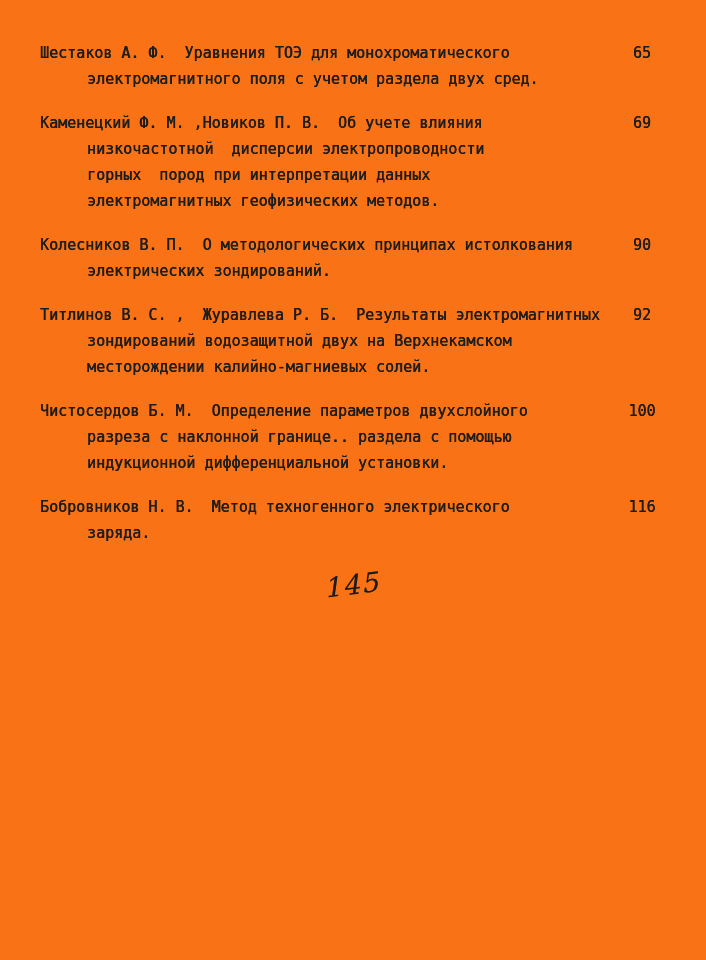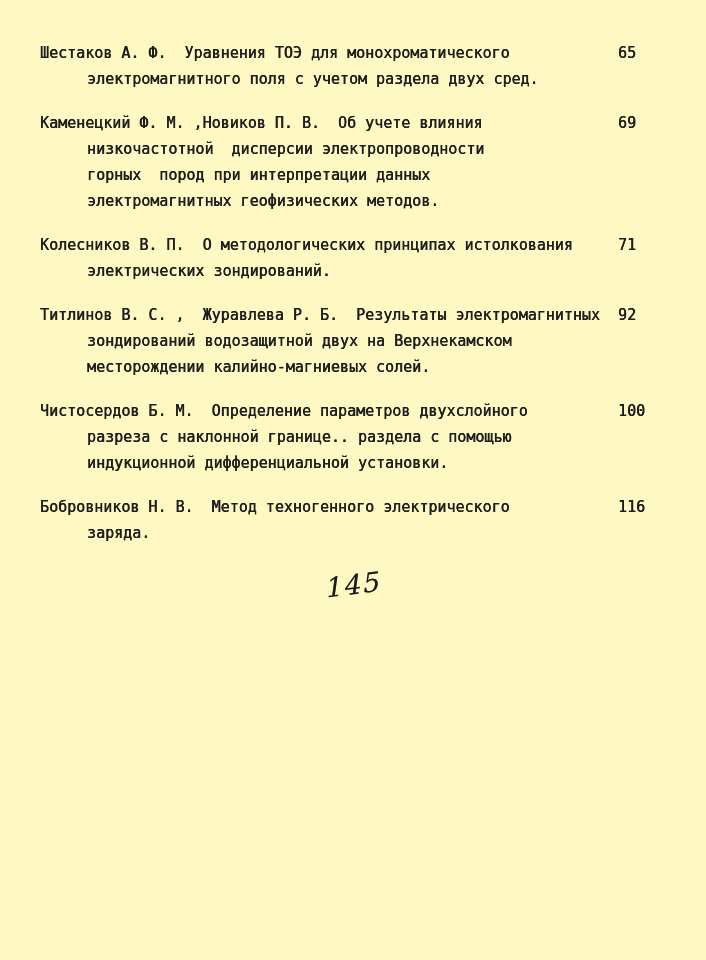--- a/index.html
+++ b/index.html
@@ -5,21 +5,21 @@
   html, body {
     margin: 0;
     padding: 0;
     background: #ffffff;
   }
   .page {
     position: relative;
     width: 706px;
     height: 960px;
     box-sizing: border-box;
-    background: #fef9c3;
+    background: #f97316;
     padding: 40px 40px 0 40px;
     font-family: "DejaVu Sans Mono", "Liberation Mono", monospace;
     color: #1e1e1e;
     font-size: 15px;
     line-height: 26px;
     overflow: hidden;
   }
   .toc {
     width: 100%;
   }
@@ -30,21 +30,21 @@
   }
   .entry-text {
     flex: 1 1 auto;
     white-space: pre-wrap;
     padding-left: 47px;
     text-indent: -47px;
     text-shadow: 0.35px 0 0 currentColor, 0 0 0.6px rgba(20,20,20,0.45);
   }
   .entry-page {
     flex: 0 0 48px;
-    text-align: left;
+    text-align: center;
     text-shadow: 0.35px 0 0 currentColor, 0 0 0.6px rgba(20,20,20,0.45);
   }
   .handwritten {
     display: inline-block;
     margin-top: 8px;
     margin-left: 286px;
     font-family: "DejaVu Serif", "Liberation Serif", serif;
     font-style: italic;
     font-size: 27px;
     letter-spacing: 1.5px;
@@ -69,21 +69,21 @@
       <div class="entry-text">Каменецкий Ф. М. ,Новиков П. В.  Об учете влияния
 низкочастотной  дисперсии электропроводности
 горных  пород при интерпретации данных
 электромагнитных геофизических методов.</div>
       <div class="entry-page">69</div>
     </div>
 
     <div class="entry">
       <div class="entry-text">Колесников В. П.  О методологических принципах истолкования
 электрических зондирований.</div>
-      <div class="entry-page">71</div>
+      <div class="entry-page">90</div>
     </div>
 
 
 
     <div class="entry">
       <div class="entry-text">Титлинов В. С. ,  Журавлева Р. Б.  Результаты электромагнитных
 зондирований водозащитной двух на Верхнекамском
 месторождении калийно-магниевых солей.</div>
       <div class="entry-page">92</div>
     </div>

